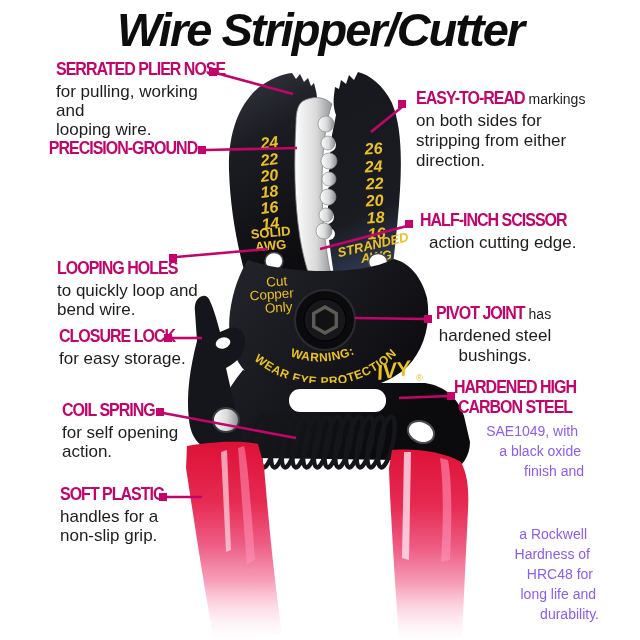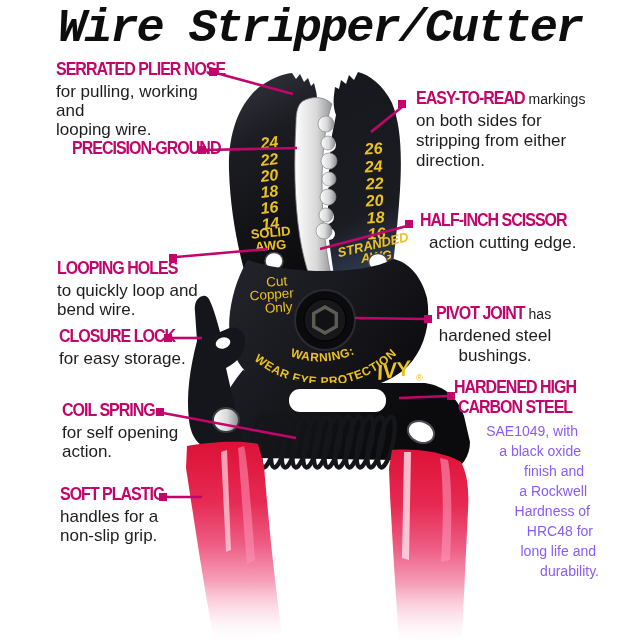--- a/index.html
+++ b/index.html
@@ -1,20 +1,20 @@
 <!DOCTYPE html>
 <html><head>
 <meta charset="utf-8">
 <style>
   html,body{margin:0;padding:0;background:#fff;}
   #stage{position:relative;width:640px;height:640px;background:#fff;overflow:hidden;
          font-family:"Liberation Sans",sans-serif;}
   #tool-svg{position:absolute;left:0;top:0;width:640px;height:640px;}
   .page-title{position:absolute;left:0;top:2px;width:640px;text-align:center;
-        font-family:Liberation Mono, monospace;font-weight:700;font-style:italic;
+        font-family:Liberation Sans, sans-serif;font-weight:700;font-style:italic;
         font-size:47px;letter-spacing:-2px;color:#0d0d0d;white-space:nowrap;}
   .callout{position:absolute;}
   .co-head{display:inline-block;font-weight:700;color:#C2056B;font-size:16px;
         letter-spacing:-1px;line-height:17px;transform:scaleY(1.14);
         transform-origin:left bottom;white-space:pre-line;}
   .co-head.center{text-align:center;transform-origin:center bottom;}
   .co-suffix{font-weight:400;color:#1d1d1d;font-size:14px;margin-left:4px;}
   .co-body{font-weight:400;color:#1d1d1d;font-size:17px;line-height:19px;
         white-space:pre-line;margin-top:3px;}
   .co-body.lh20{line-height:20px;}
@@ -231,21 +231,21 @@
     </g>
   </svg>
 
   <div class="page-title">Wire Stripper/Cutter</div>
 
   <div class="callout" style="left:56px;top:61px;width:170px;">
     <span class="co-head">SERRATED PLIER NOSE</span>
     <div class="co-body">for pulling, working and
 looping wire.</div>
   </div>
-  <div class="callout" style="left:72px;top:140px;width:160px;">
+  <div class="callout" style="left:43px;top:140px;width:160px;text-align:center;">
     <span class="co-head">PRECISION-GROUND</span>
   </div>
   <div class="callout" style="left:57px;top:260px;width:160px;">
     <span class="co-head">LOOPING HOLES</span>
     <div class="co-body">to quickly loop and
 bend wire.</div>
   </div>
   <div class="callout" style="left:59px;top:328px;width:160px;">
     <span class="co-head">CLOSURE LOCK</span>
     <div class="co-body">for easy storage.</div>
@@ -276,21 +276,21 @@
     <div class="co-body lh20 center">hardened steel
 bushings.</div>
   </div>
   <div class="callout" style="left:452px;top:382px;width:126px;">
     <span class="co-head center" style="width:126px;">HARDENED HIGH
 CARBON STEEL</span>
     <div style="margin-top:4px;">
       <div class="hard-line" style="margin-left:0px;">SAE1049, with</div>
       <div class="hard-line" style="margin-left:3px;">a black oxide</div>
       <div class="hard-line" style="margin-left:6px;">finish and</div>
-      <div class="hard-line" style="margin-left:9px;">a Rockwell</div>
+      <div class="hard-line" style="margin-left:9px;margin-top:43px;">a Rockwell</div>
       <div class="hard-line" style="margin-left:12px;">Hardness of</div>
       <div class="hard-line" style="margin-left:15px;">HRC48 for</div>
       <div class="hard-line" style="margin-left:18px;">long life and</div>
       <div class="hard-line" style="margin-left:21px;">durability.</div>
     </div>
   </div>
 
 </div>
 
 </body></html>

